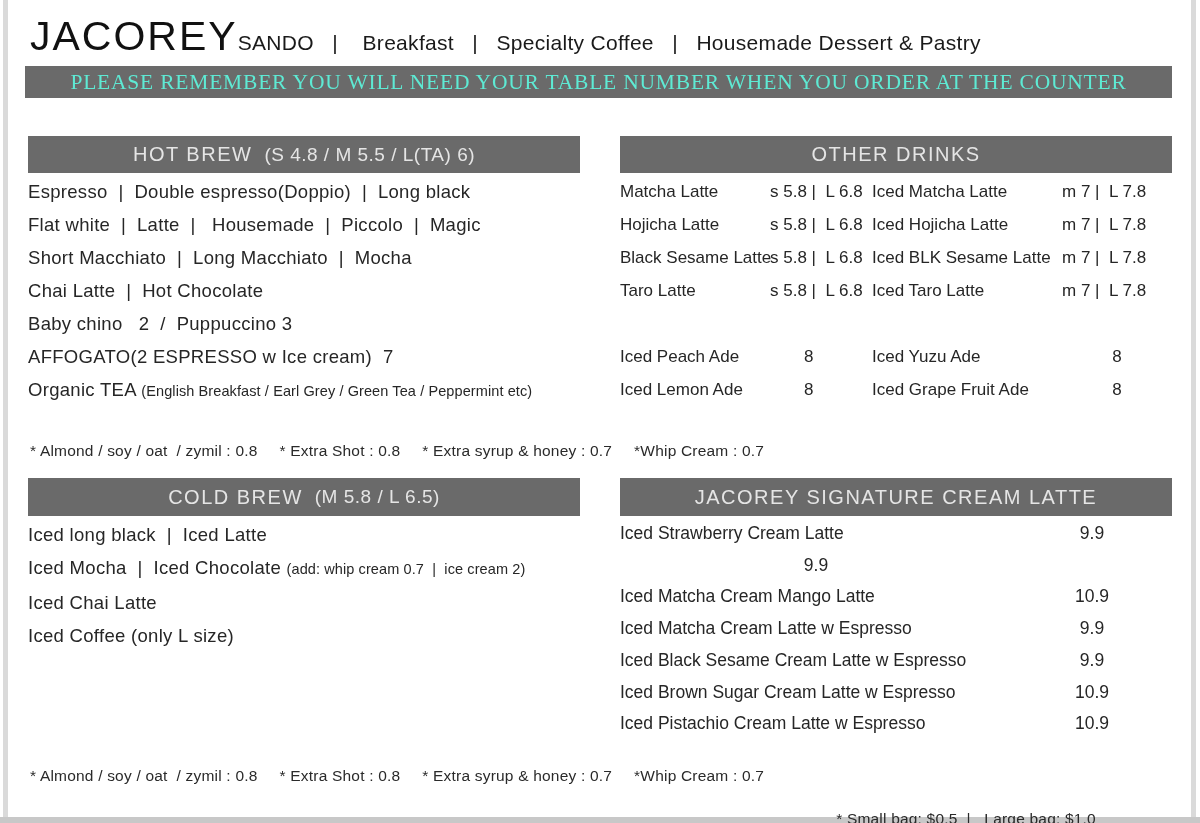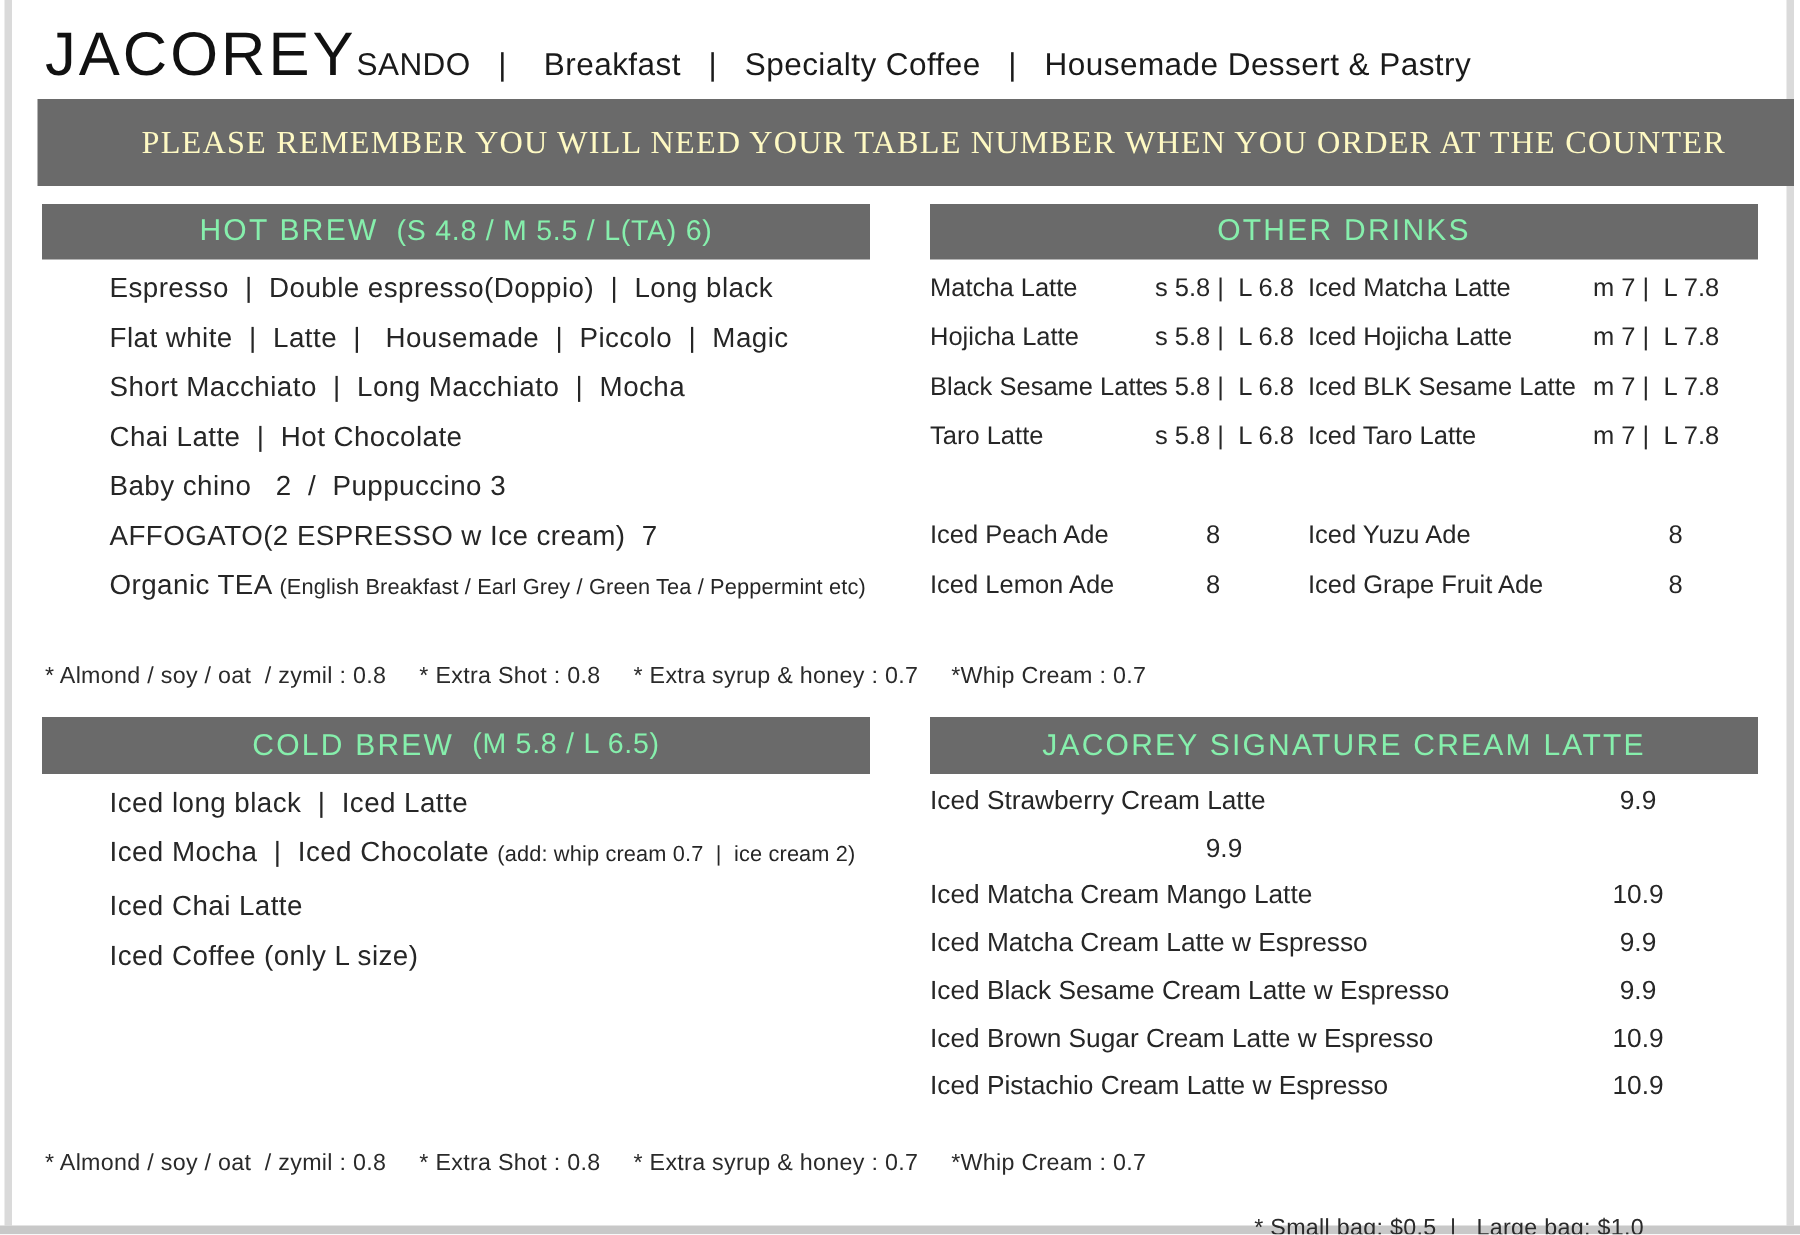--- a/index.html
+++ b/index.html
@@ -13,43 +13,43 @@
   .edge-right { position:absolute; left:1191px; top:0; width:5px; height:817px; background:#dadada; }
   .edge-bottom{ position:absolute; left:0; top:817px; width:1200px; height:6px; background:#c8c8c8; }
 
   
   .brand-row { position:absolute; left:30px; top:13px; display:flex; align-items:baseline; }
   .brand-name { font-size:41px; letter-spacing:2px; color:#111; }
   .brand-tagline { font-size:21px; letter-spacing:0.3px; color:#1a1a1a; white-space:pre; }
 
   
   .banner {
-    position:absolute; left:25px; top:66px; width:1147px; height:58px;
-    background:#6a6a6a; color:#fef9c3; display:flex; align-items:center; justify-content:center;
-    font-family:"Liberation Serif","DejaVu Serif",serif; font-size:21.5px; letter-spacing:0.8px;padding-left:24px;
+    position:absolute; left:25px; top:66px; width:1147px; height:32px;
+    background:#6a6a6a; color:#5eead4; display:flex; align-items:center; justify-content:center;
+    font-family:"Liberation Serif","DejaVu Serif",serif; font-size:21.5px; letter-spacing:0.8px;
   }
 
   
   .section { position:absolute; width:552px; }
   #hot-brew   { left:28px;  top:136px; }
   #other      { left:620px; top:136px; }
   #cold-brew  { left:28px;  top:478px; }
   #signature  { left:620px; top:478px; }
 
   .bar {
-    height:37px; background:#6a6a6a; color:#86efac;
+    height:37px; background:#6a6a6a; color:#e5e5e5;
     display:flex; align-items:center; justify-content:center; gap:12px;
     letter-spacing:1.5px; white-space:pre;
   }
   #cold-brew .bar, #signature .bar { height:38px; }
   .bar-title { font-size:20px; }
   .bar-sizes { font-size:19px; letter-spacing:0.5px; }
 
   .menu-list { margin-top:2px; }
-  .menu-line { line-height:33px; white-space:pre; font-size:18.5px; letter-spacing:0.3px; color:#262626;margin-left:45px; }
+  .menu-line { line-height:33px; white-space:pre; font-size:18.5px; letter-spacing:0.3px; color:#262626; }
   .menu-line .small { font-size:14.5px; letter-spacing:0.1px; }
 
   .od-row {
     display:grid; grid-template-columns:150px 102px 1fr 110px;
     line-height:33px; font-size:17px; white-space:pre; color:#262626;
   }
   .od-spacer { height:33px; }
   .ade-p1 { padding-left:34px; }
   .ade-p2 { text-align:center; }
 

